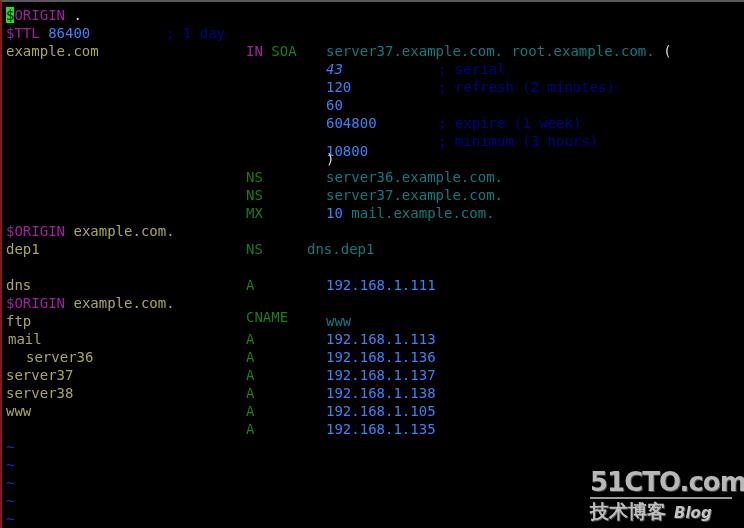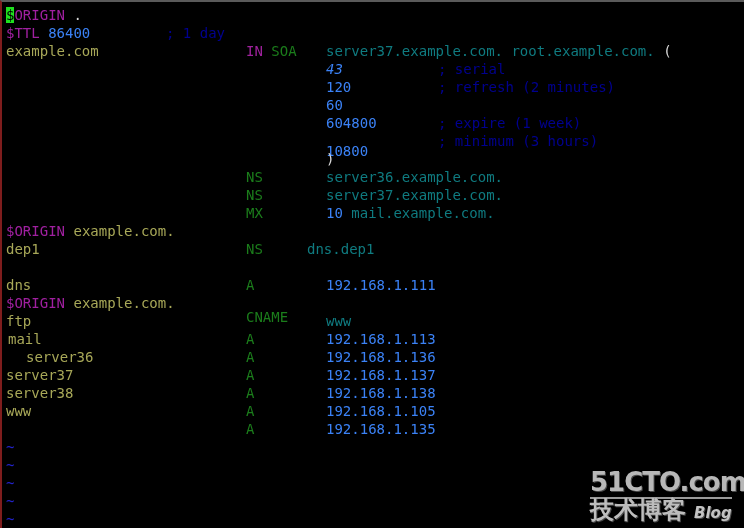--- a/index.html
+++ b/index.html
@@ -81,23 +81,23 @@
     background: #9a9a9a;
     margin: 1px 0 2px 0;
     width: 142px;
   }
   #wm-bottom {
     display: flex;
     align-items: baseline;
     gap: 8px;
   }
   #wm-cn {
-    font-family: Liberation Mono, monospace;
+    font-family: Liberation Serif, serif;
     font-weight: bold;
-    font-size: 24px;
+    font-size: 19px;
     line-height: 21px;
     color: #bdbdbd;
     text-shadow: 1px 1px 0 #4a4a4a;
   }
   #wm-blog {
     font-family: "DejaVu Sans", "Liberation Sans", sans-serif;
     font-weight: bold;
     font-style: italic;
     font-size: 15px;
     line-height: 18px;

